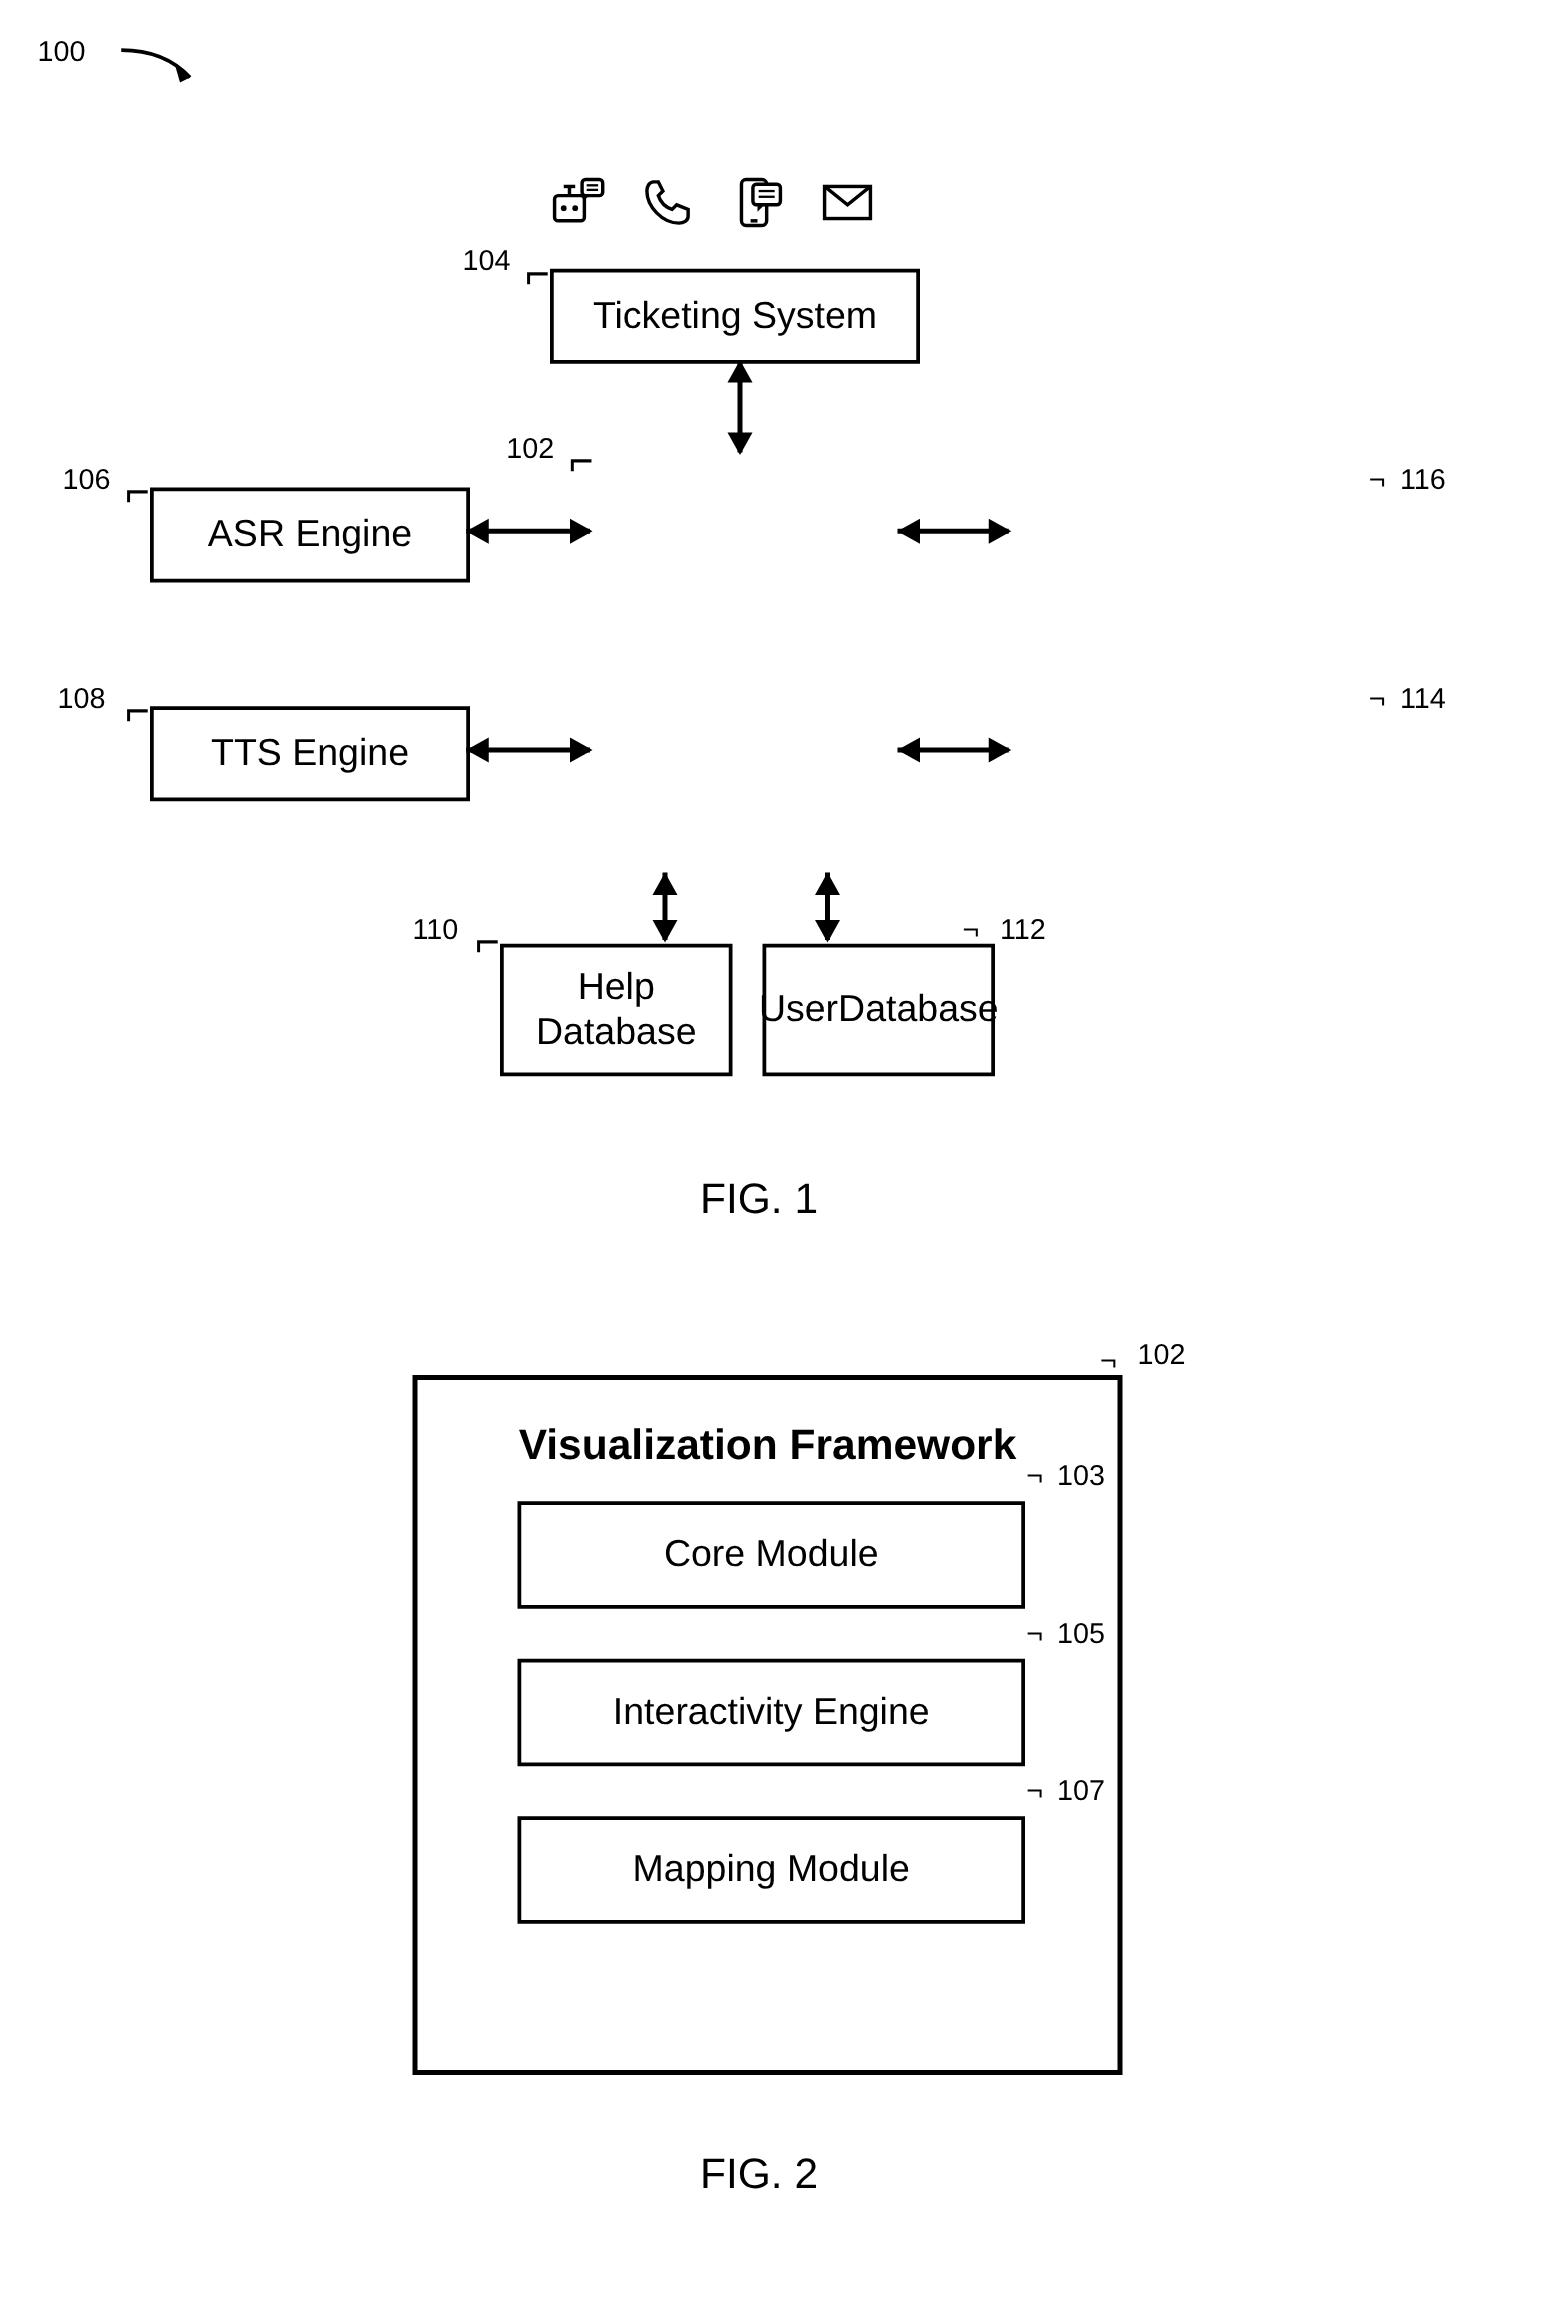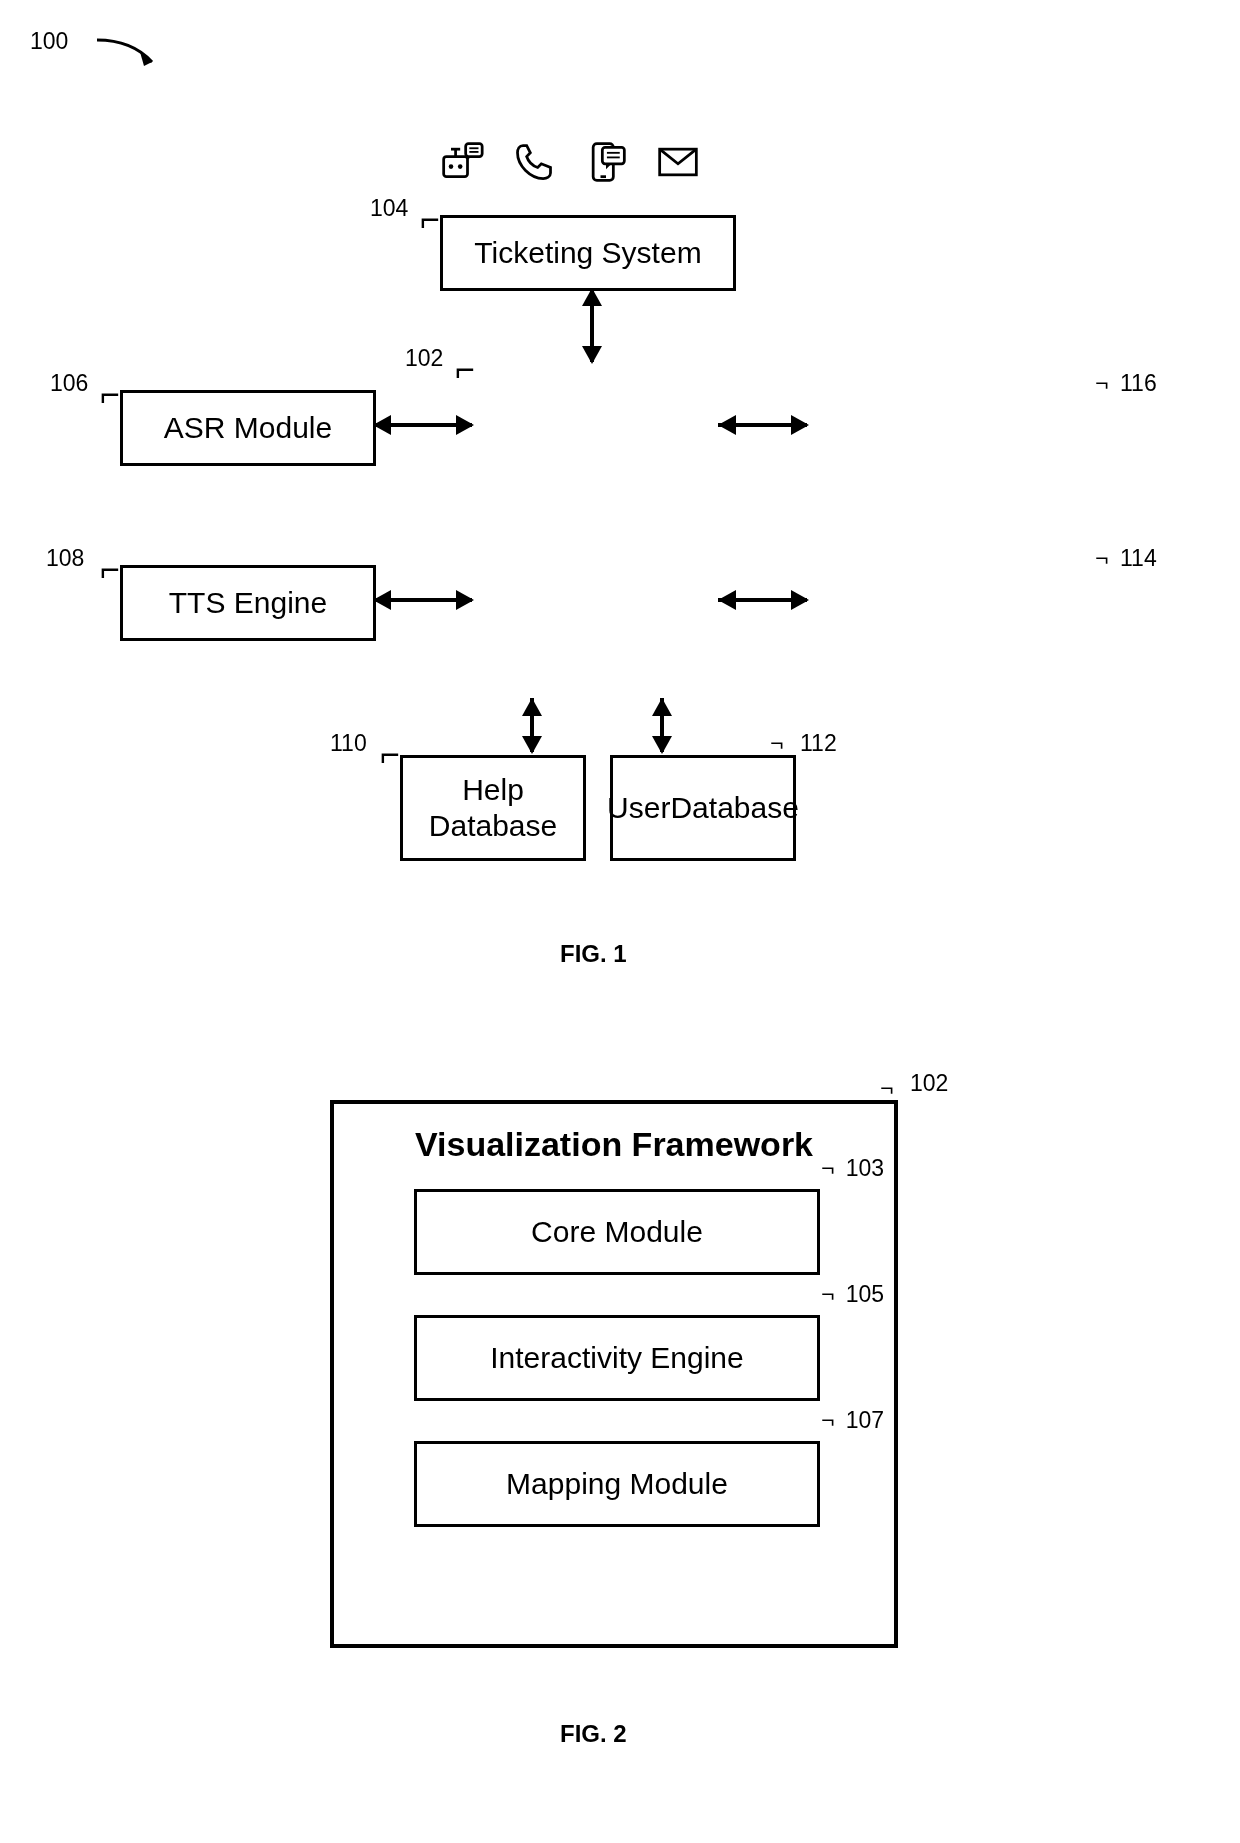--- a/index.html
+++ b/index.html
@@ -1,19 +1,19 @@
 <!DOCTYPE html>
 <html><head>
 <meta charset="utf-8">
 <style>
   html,body{margin:0;padding:0;background:#fff;font-family:Arial,Helvetica,sans-serif;color:#000}
   .page{position:relative;width:1240px;height:1843px}
   .box{position:absolute;border:3px solid #000;background:#fff;display:flex;align-items:center;justify-content:center;text-align:center;font-size:30px;line-height:1.2}
   .lbl{position:absolute;font-size:23px}
-  .figlbl{position:absolute;font-weight:bold;font-size:24px}
+  .figlbl{position:absolute;font-weight:normal;font-size:34px}
   .hook{position:absolute;font-size:34px}
   
   .arrow-h{position:absolute;height:4px;background:#000}
   .arrow-v{position:absolute;width:4px;background:#000}
   .tri{position:absolute;width:0;height:0}
   .tri.left{border-top:10px solid transparent;border-bottom:10px solid transparent;border-right:18px solid #000}
   .tri.right{border-top:10px solid transparent;border-bottom:10px solid transparent;border-left:18px solid #000}
   .tri.up{border-left:10px solid transparent;border-right:10px solid transparent;border-bottom:18px solid #000}
   .tri.down{border-left:10px solid transparent;border-right:10px solid transparent;border-top:18px solid #000}
   .iconrow{position:absolute;display:flex;gap:28px;align-items:flex-end}
@@ -65,21 +65,21 @@
   <div class="box" style="left:440px;top:215px;width:290px;height:70px">
     <span>Ticketing System</span>
   </div>
 
   <div class="lbl" style="left:405px;top:345px">102</div>
   <div class="hook" style="left:455px;top:350px">⌐</div>
 
   <div class="lbl" style="left:50px;top:370px">106</div>
   <div class="hook" style="left:100px;top:375px">⌐</div>
   <div class="box" style="left:120px;top:390px;width:250px;height:70px">
-    <span>ASR Module</span>
+    <span>ASR Engine</span>
   </div>
 
   <div class="lbl" style="left:46px;top:545px">108</div>
   <div class="hook" style="left:100px;top:550px">⌐</div>
   <div class="box" style="left:120px;top:565px;width:250px;height:70px">
     <span>TTS Engine</span>
   </div>
 
   <div class="lbl" style="left:1095px;top:370px;transform:scaleX(-1)">⌐</div>
   <div class="lbl" style="left:1120px;top:370px">116</div>
@@ -126,21 +126,21 @@
   <div class="tri down" style="left:522px;top:736px"></div>
 
   <div class="arrow-v" style="left:660px;top:698px;height:54px"></div>
   <div class="tri up" style="left:652px;top:698px"></div>
   <div class="tri down" style="left:652px;top:736px"></div>
 
   <div class="figlbl" style="left:560px;top:940px">FIG. 1</div>
 
   <div class="lbl" style="left:880px;top:1075px;transform:scaleX(-1)">⌐</div>
   <div class="lbl" style="left:910px;top:1070px">102</div>
-  <div class="box" style="left:330px;top:1100px;width:560px;height:520px;border-width:4px;flex-direction:column;justify-content:flex-start;padding-top:20px;gap:24px">
+  <div class="box" style="left:330px;top:1100px;width:560px;height:520px;border-width:4px;flex-direction:column;justify-content:flex-start;padding-top:32px;gap:24px">
     <span class="title">Visualization Framework</span>
 
     <div style="position:relative;width:400px">
       <div class="lbl" style="right:-20px;top:-34px;transform:scaleX(-1)">⌐</div>
       <div class="lbl" style="right:-70px;top:-34px">103</div>
       <div class="box" style="position:relative;width:400px;height:80px">
         <span>Core Module</span>
       </div>
     </div>
 

